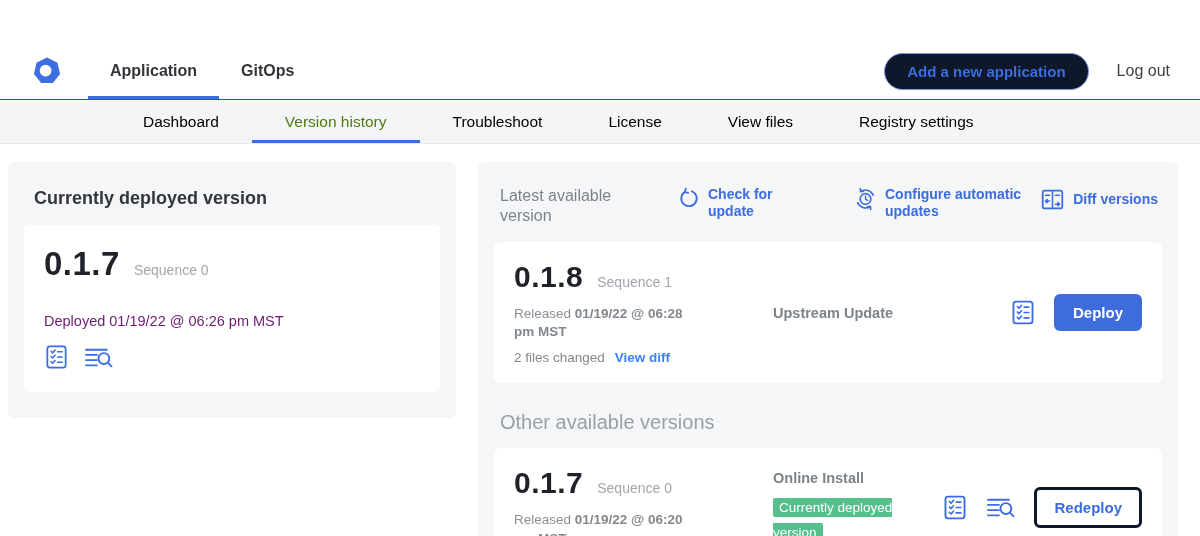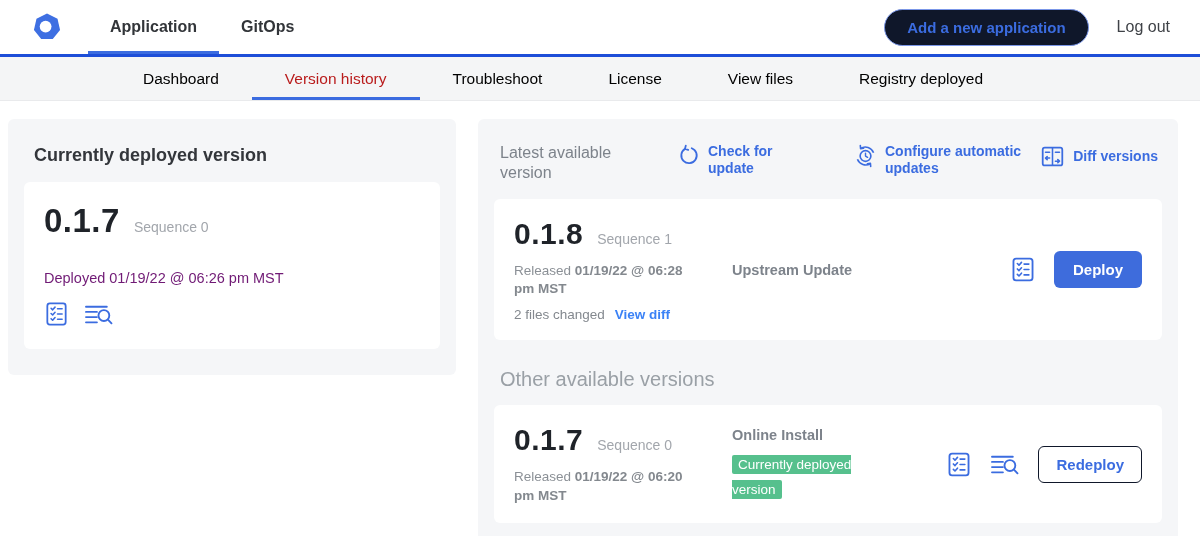--- a/index.html
+++ b/index.html
@@ -1,31 +1,31 @@
 <!DOCTYPE html>
 <html><head>
 <meta charset="utf-8">
 <style>
   * { margin:0; padding:0; box-sizing:border-box; }
   html,body { width:1200px; height:536px; background:#fff; font-family:"Liberation Sans",sans-serif; overflow:hidden; }
 
   
-  .header { height:57px; display:flex; align-items:stretch; border-bottom:3px solid #1d4ed8; background:#fff; padding:0 30px 0 32px; }
+  .header { height:57px; display:flex; align-items:stretch; border-bottom:1px solid #1d4ed8; background:#fff; padding:0 30px 0 32px;margin-top:43px; }
   .logo-wrap { display:flex; align-items:center; margin-right:26px; }
   .top-tabs { display:flex; align-items:stretch; }
   .top-tab { display:flex; align-items:center; padding:0 22px; font-size:16px; font-weight:700; color:#323539; cursor:pointer; border-bottom:3px solid transparent; padding-top:3px; }
   .top-tab.active { border-bottom-color:#3b6ce0; }
   .header-right { margin-left:auto; display:flex; align-items:center; gap:28px; }
   .add-app-btn { border:1px solid #7b97e8; color:#3b6ce0; background:#0f172a; border-radius:19px; font-size:15px; font-weight:700; padding:9px 22px; cursor:pointer; font-family:inherit; }
   .logout { font-size:16px; color:#3f4247; cursor:pointer; }
 
   
   .subnav { height:44px; background:#f4f5f6; border-bottom:1px solid #e9eaec; display:flex; align-items:stretch; padding-left:110px; }
   .subnav-item { display:flex; align-items:center; padding:0 33px; font-size:15.5px; color:#000000; cursor:pointer; border-bottom:3px solid transparent; padding-top:3px; }
-  .subnav-item.active { color:#b91c1c; font-weight:500; border-bottom-color:#3b6ce0; }
+  .subnav-item.active { color:#4d7c0f; font-weight:500; border-bottom-color:#3b6ce0; }
 
   
   .main { display:flex; align-items:flex-start; gap:22px; padding:18px 22px 0 8px; }
 
   .panel { background:#f5f6f8; border-radius:6px; }
   .left-panel { width:448px; padding:18px 16px 26px; flex:none; }
   .left-panel h2 { font-size:18px; font-weight:700; color:#33363b; margin:8px 0 16px 10px; }
 
   .white-card { background:#fff; border-radius:6px; }
   .deployed-card { padding:20px 20px 22px; }
@@ -42,33 +42,33 @@
   .rp-title { width:152px; font-size:16px; color:#7d838b; line-height:1.25; }
   .rp-actions { flex:1; display:flex; align-items:flex-start; }
   .action-link { display:flex; align-items:flex-start; gap:8px; color:#3b6ce0; font-size:14px; font-weight:700; line-height:1.2; cursor:pointer; }
   .action-link .txt { max-width:92px; }
   .action-cfg  .txt { max-width:152px; }
   .action-chk { margin-left:26px; }
   .action-cfg { margin-left:54px; }
   .action-diff { margin-left:auto; align-items:center; }
   .action-link svg { flex:none; margin-top:1px; }
 
-  .version-card { margin-top:16px; padding:18px 20px; display:flex; align-items:center; }
+  .version-card { margin-top:16px; padding:18px 20px; display:flex; align-items:center;gap:41px; }
   .vc-left { width:200px; flex:none; }
   .released { font-size:13.5px; color:#8b9096; margin-top:11px; line-height:1.35; max-width:190px; }
   .released b { font-weight:700; color:#83888e; }
   .files-row { display:flex; align-items:center; margin-top:9px; font-size:13.5px; color:#83888e; }
   .view-diff { color:#3b82f6; font-weight:700; margin-left:10px; cursor:pointer; }
   .vc-mid { flex:1; padding-left:18px; }
   .source-label { font-size:14.5px; font-weight:700; color:#7d838b; }
   .badge-wrap { max-width:148px; margin-top:9px; line-height:1.55; }
   .badge { background:#56c08d; color:#fff; font-size:13.5px; padding:2px 6px; border-radius:2px; }
   .vc-right { display:flex; align-items:center; gap:18px; margin-left:auto; }
   .deploy-btn { background:#3e6cdc; color:#fff; border:none; border-radius:6px; font-size:15px; font-weight:700; padding:10px 19px; cursor:pointer; font-family:inherit; }
-  .redeploy-btn { background:#fff; color:#3b6ce0; border:1px solid #0f172a; border-radius:6px; font-size:15px; font-weight:700; padding:9px 17px; cursor:pointer; font-family:inherit; }
+  .redeploy-btn { background:#fff; color:#3b6ce0; border:3px solid #0f172a; border-radius:6px; font-size:15px; font-weight:700; padding:9px 17px; cursor:pointer; font-family:inherit; }
   .other-title { font-size:20px; color:#9aa0a6; margin:28px 0 0 6px; }
   .v18 .ver-num { font-size:30px; }
   .v17o .ver-num { font-size:30px; }
 </style>
 </head>
 <body>
 
 <div class="header">
   <div class="logo-wrap">
     <svg width="30" height="30" viewBox="0 0 28 28">
@@ -89,21 +89,21 @@
     <span class="logout">Log out</span>
   </div>
 </div>
 
 <div class="subnav">
   <div class="subnav-item">Dashboard</div>
   <div class="subnav-item active">Version history</div>
   <div class="subnav-item">Troubleshoot</div>
   <div class="subnav-item">License</div>
   <div class="subnav-item">View files</div>
-  <div class="subnav-item">Registry deployed</div>
+  <div class="subnav-item">Registry settings</div>
 </div>
 
 <div class="main">
 
   <div class="panel left-panel">
     <h2>Currently deployed version</h2>
     <div class="white-card deployed-card">
       <div class="ver-row">
         <span class="ver-num">0.1.7</span>
         <span class="ver-seq">Sequence 0</span>

